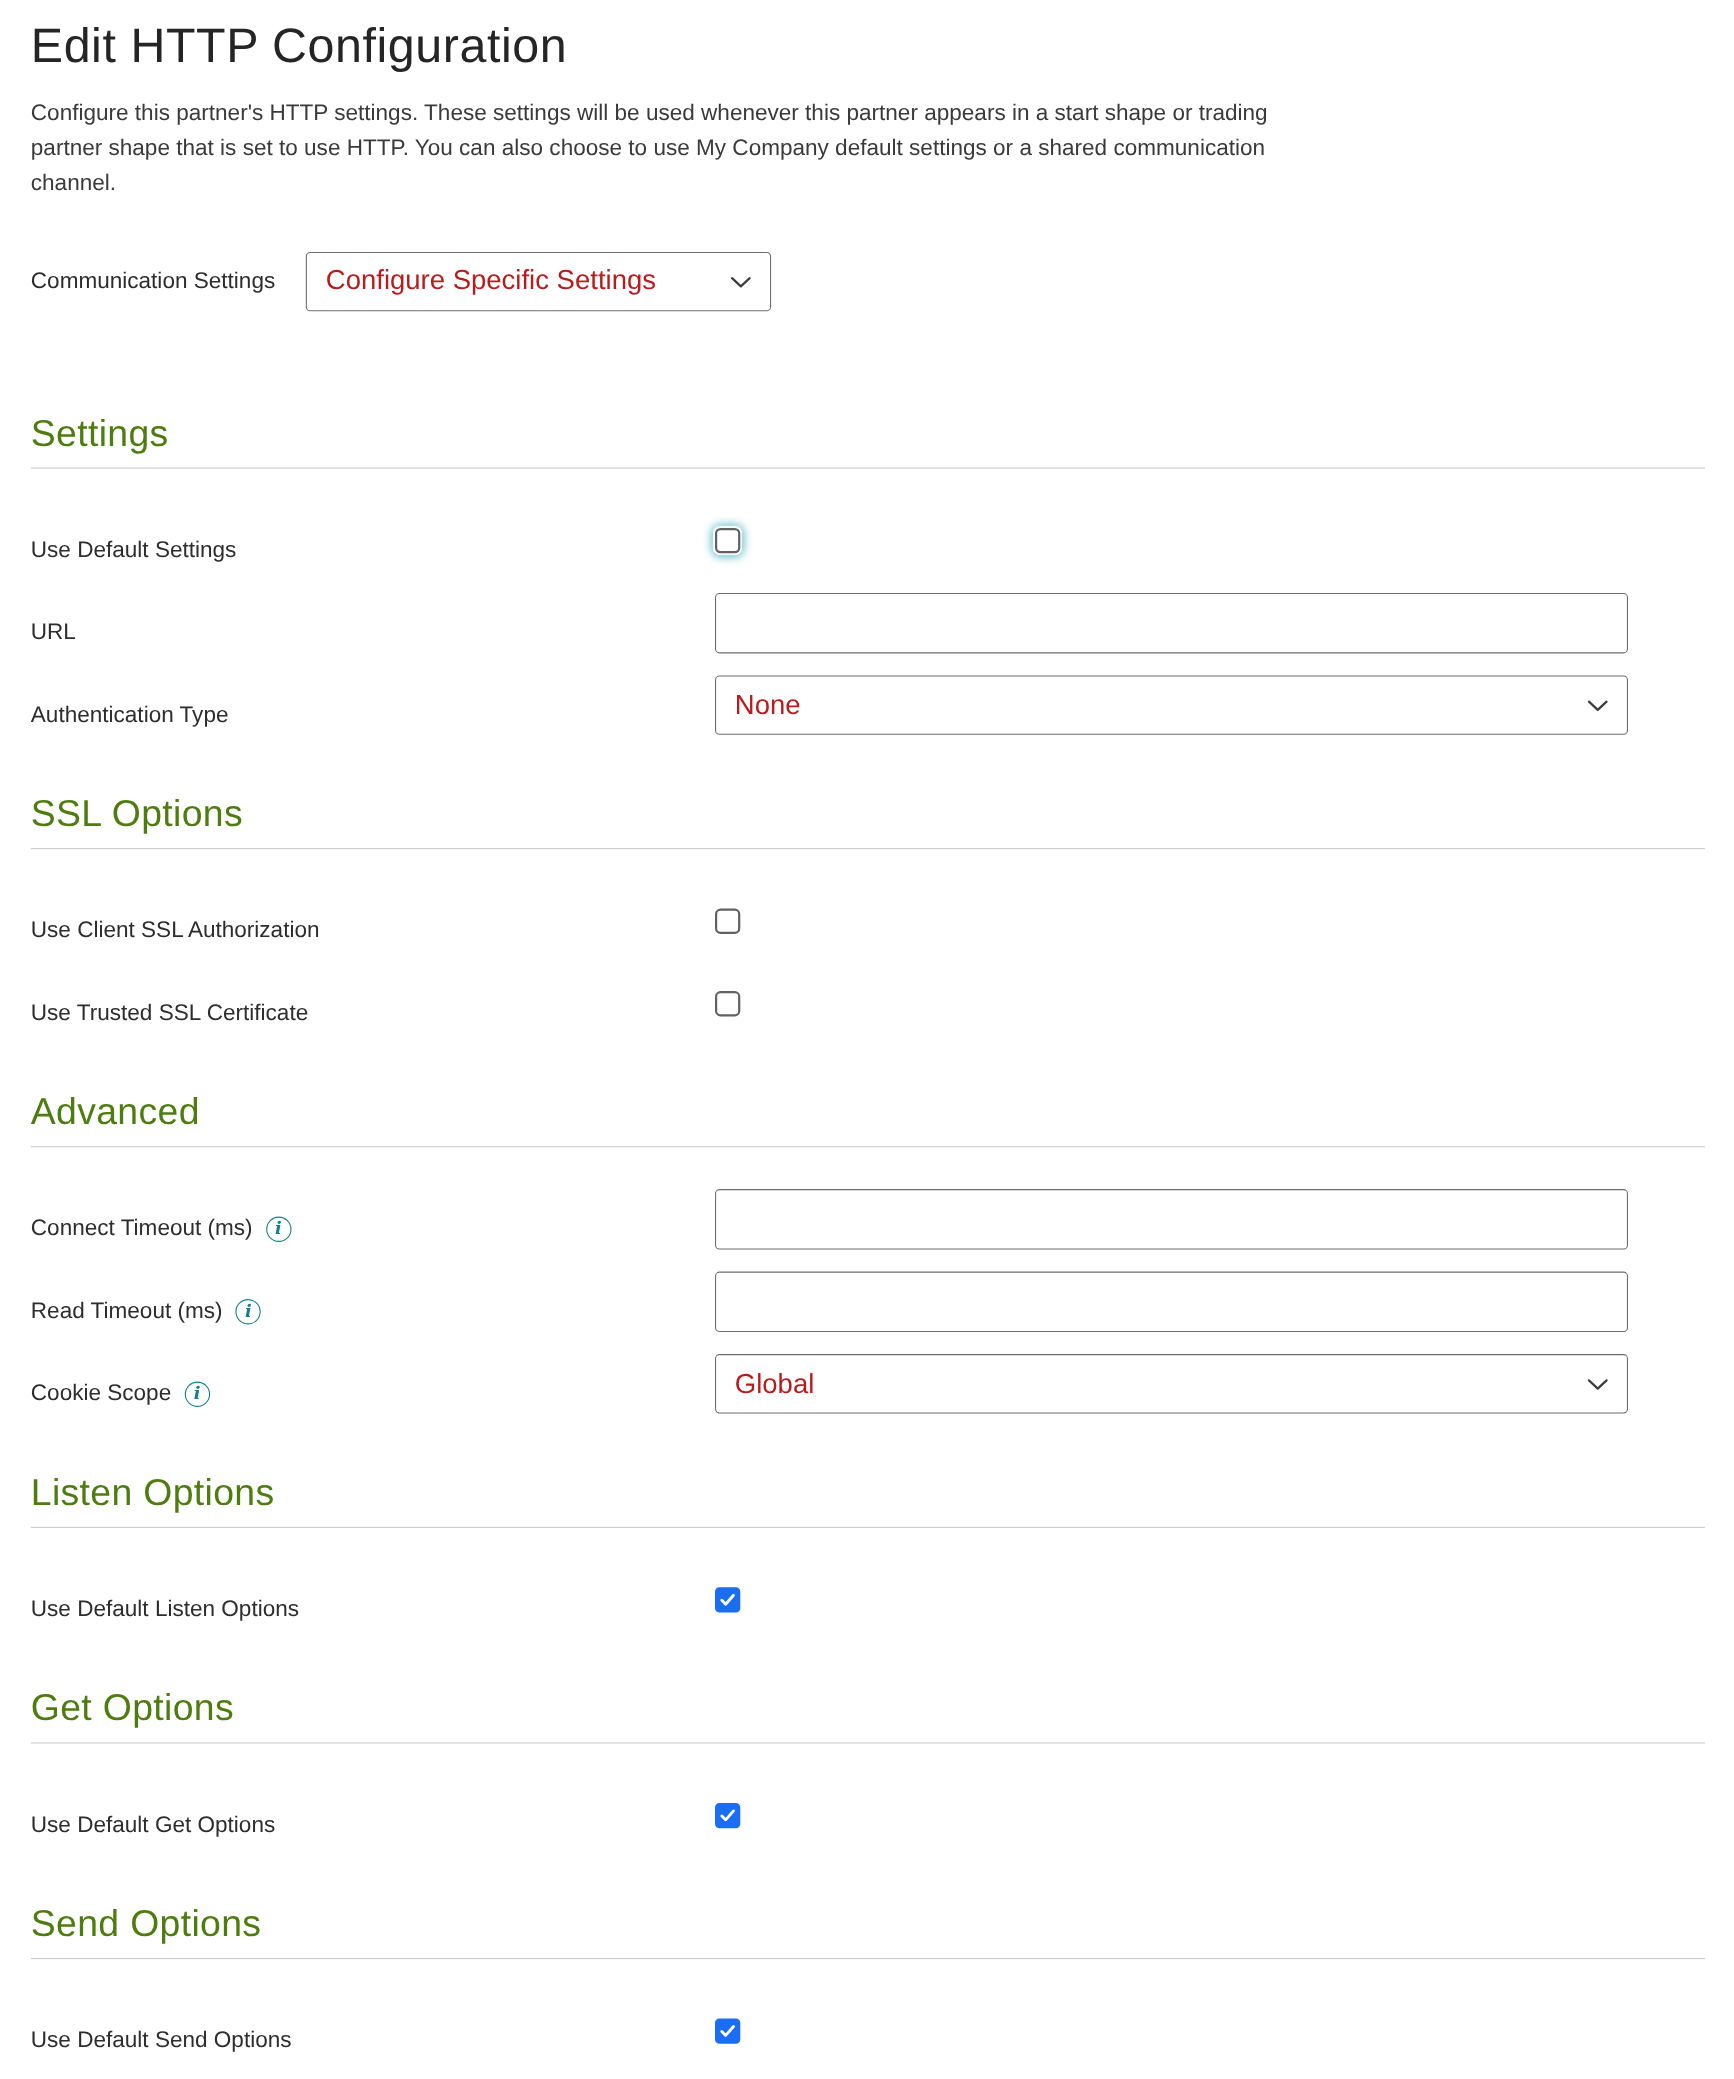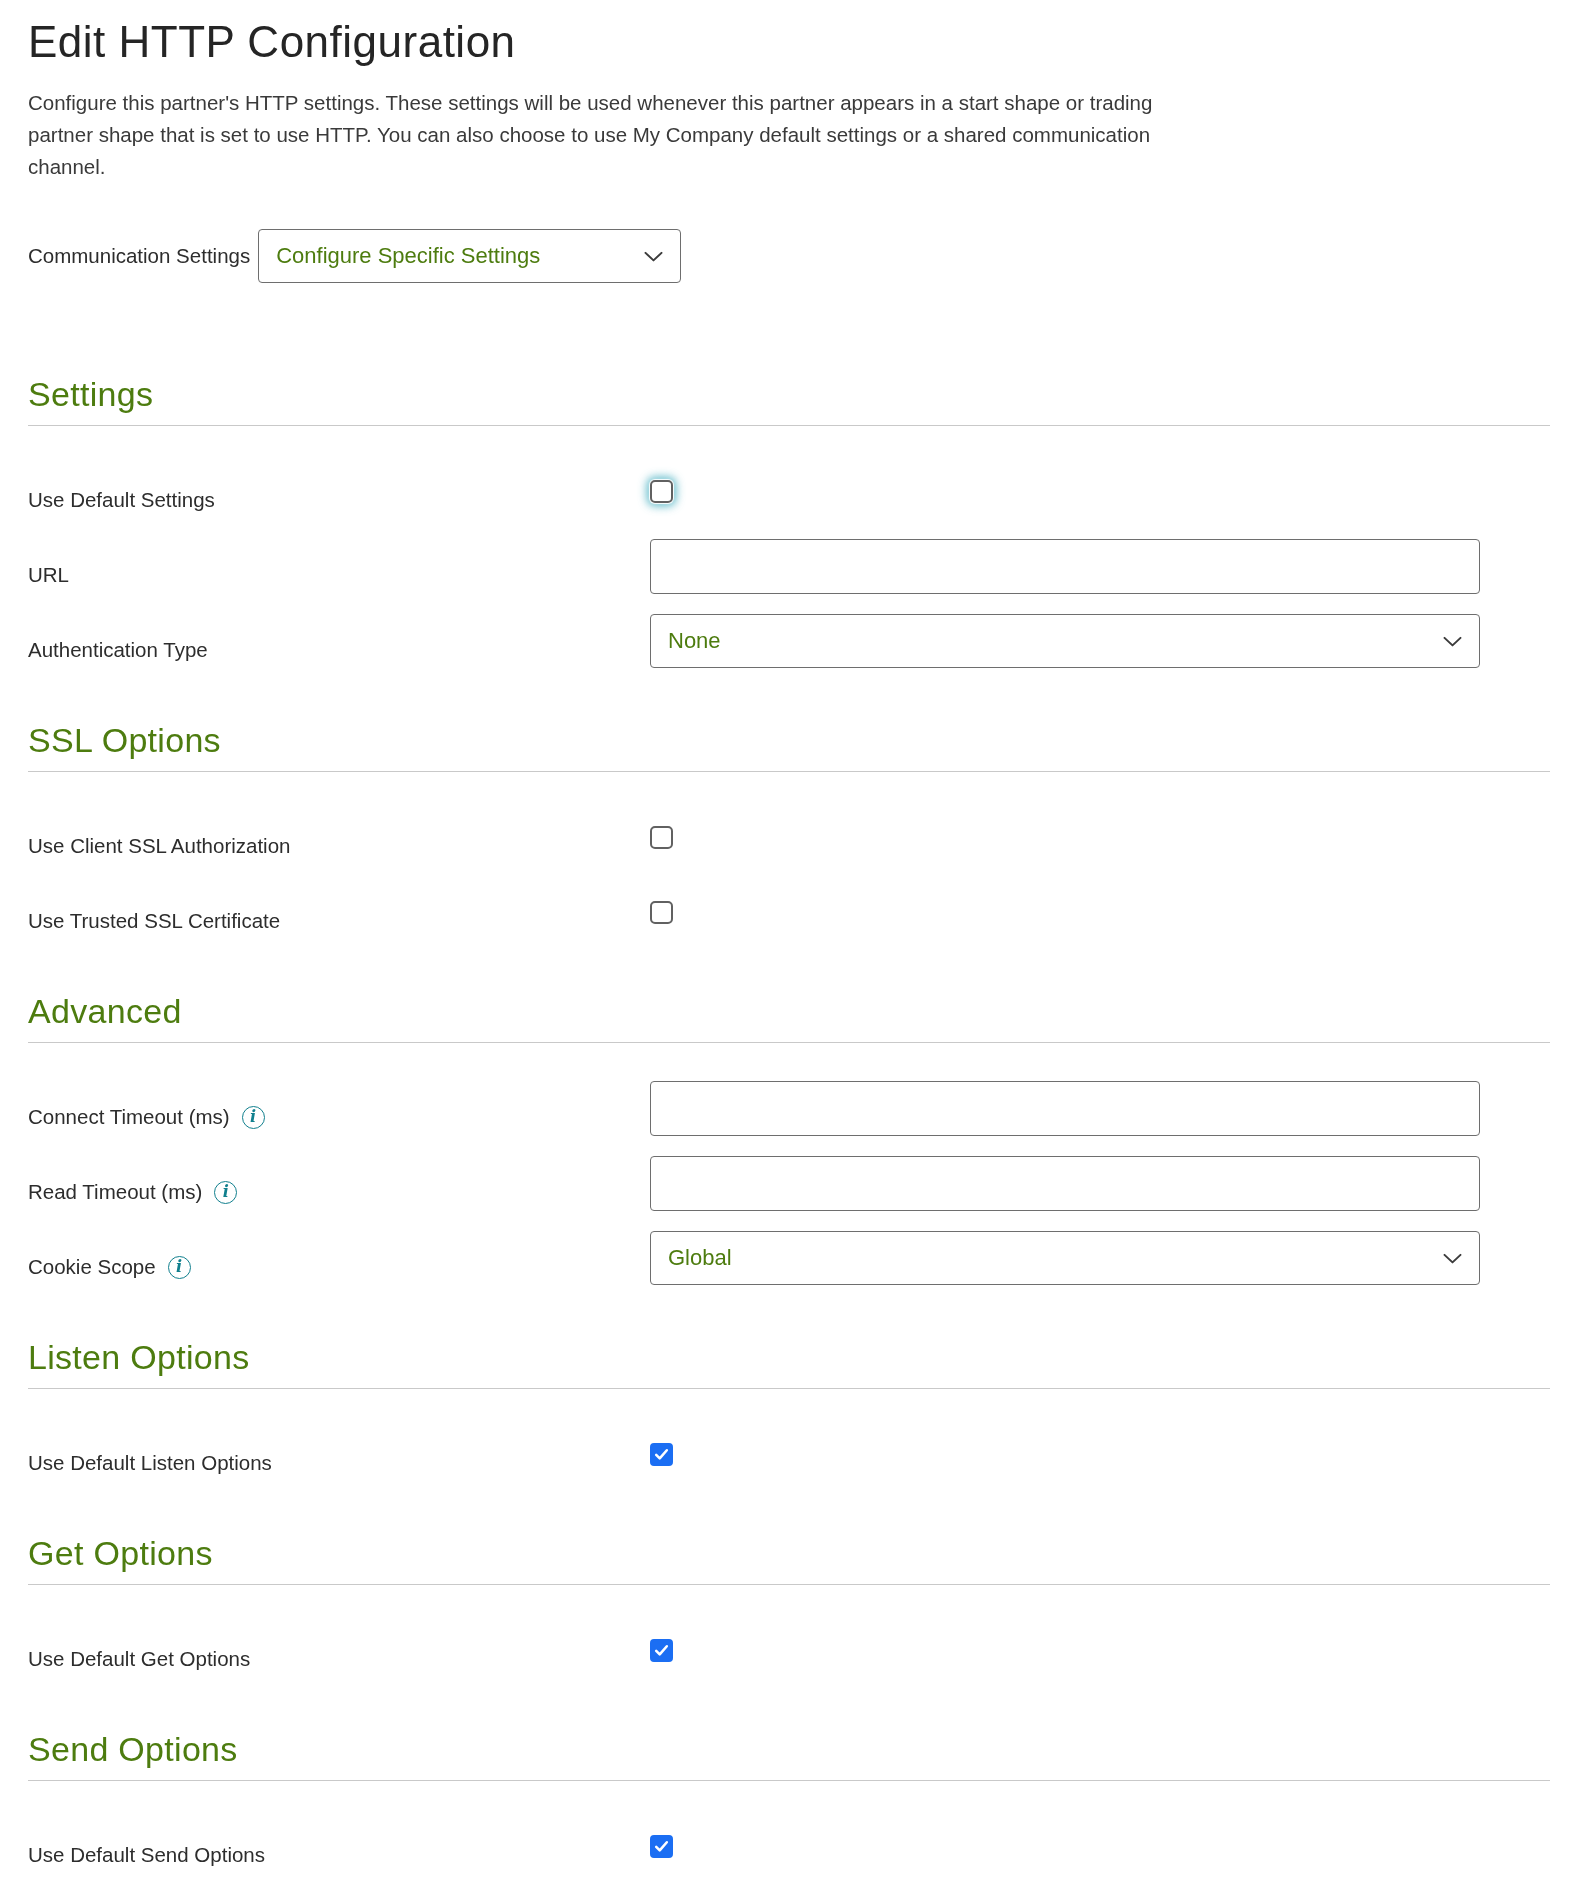--- a/index.html
+++ b/index.html
@@ -34,37 +34,37 @@
     font-size:20.5px;
     line-height:32px;
     color:var(--text-body);
   }
 
   
   .comm-row{
     margin-top:46px;
     display:flex;
     align-items:center;
-    gap:8px;
+    gap:28px;
   }
   .comm-label{font-size:20.5px;color:var(--text-main);}
 
   
   .select{
     position:relative;
     height:54px;
     border:1px solid var(--border-input);
     border-radius:4px;
     background:#fff;
     display:flex;
     align-items:center;
     padding:0 46px 0 17px;
     cursor:pointer;
   }
-  .select .select-value{font-size:22px;color:#4d7c0f;white-space:nowrap;}
+  .select .select-value{font-size:25px;color:#b91c1c;white-space:nowrap;}
   .select .chevron{
     position:absolute;
     right:17px;
     top:50%;
     transform:translateY(-42%);
     display:inline-flex;
   }
   .comm-select{width:423px;}
 
   

